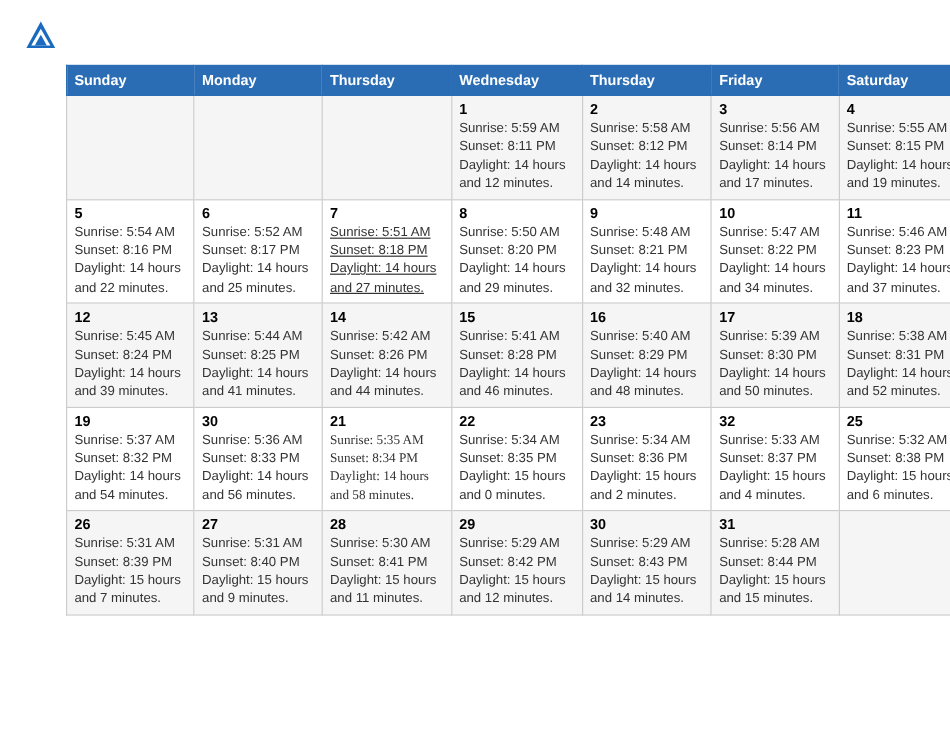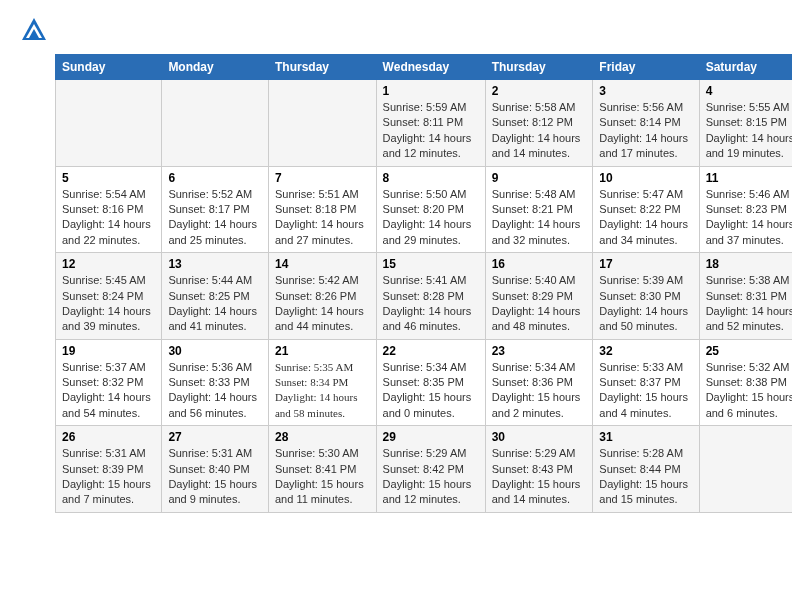--- a/index.html
+++ b/index.html
@@ -170,21 +170,21 @@
 Daylight: 14 hours and 22 minutes.</div>
           </td>
           <td>
             <span class="day-num">6</span>
             <div class="day-info" style="white-space: pre-line;">Sunrise: 5:52 AM
 Sunset: 8:17 PM
 Daylight: 14 hours and 25 minutes.</div>
           </td>
           <td>
             <span class="day-num">7</span>
-            <div class="day-info" style="white-space: pre-line;">Sunrise: 5:51 AM
+            <div class="day-info" style="white-space: pre-line; text-decoration: underline;">Sunrise: 5:51 AM
 Sunset: 8:18 PM
 Daylight: 14 hours and 27 minutes.</div>
           </td>
           <td>
             <span class="day-num">8</span>
             <div class="day-info" style="white-space: pre-line;">Sunrise: 5:50 AM
 Sunset: 8:20 PM
 Daylight: 14 hours and 29 minutes.</div>
           </td>
           <td>

